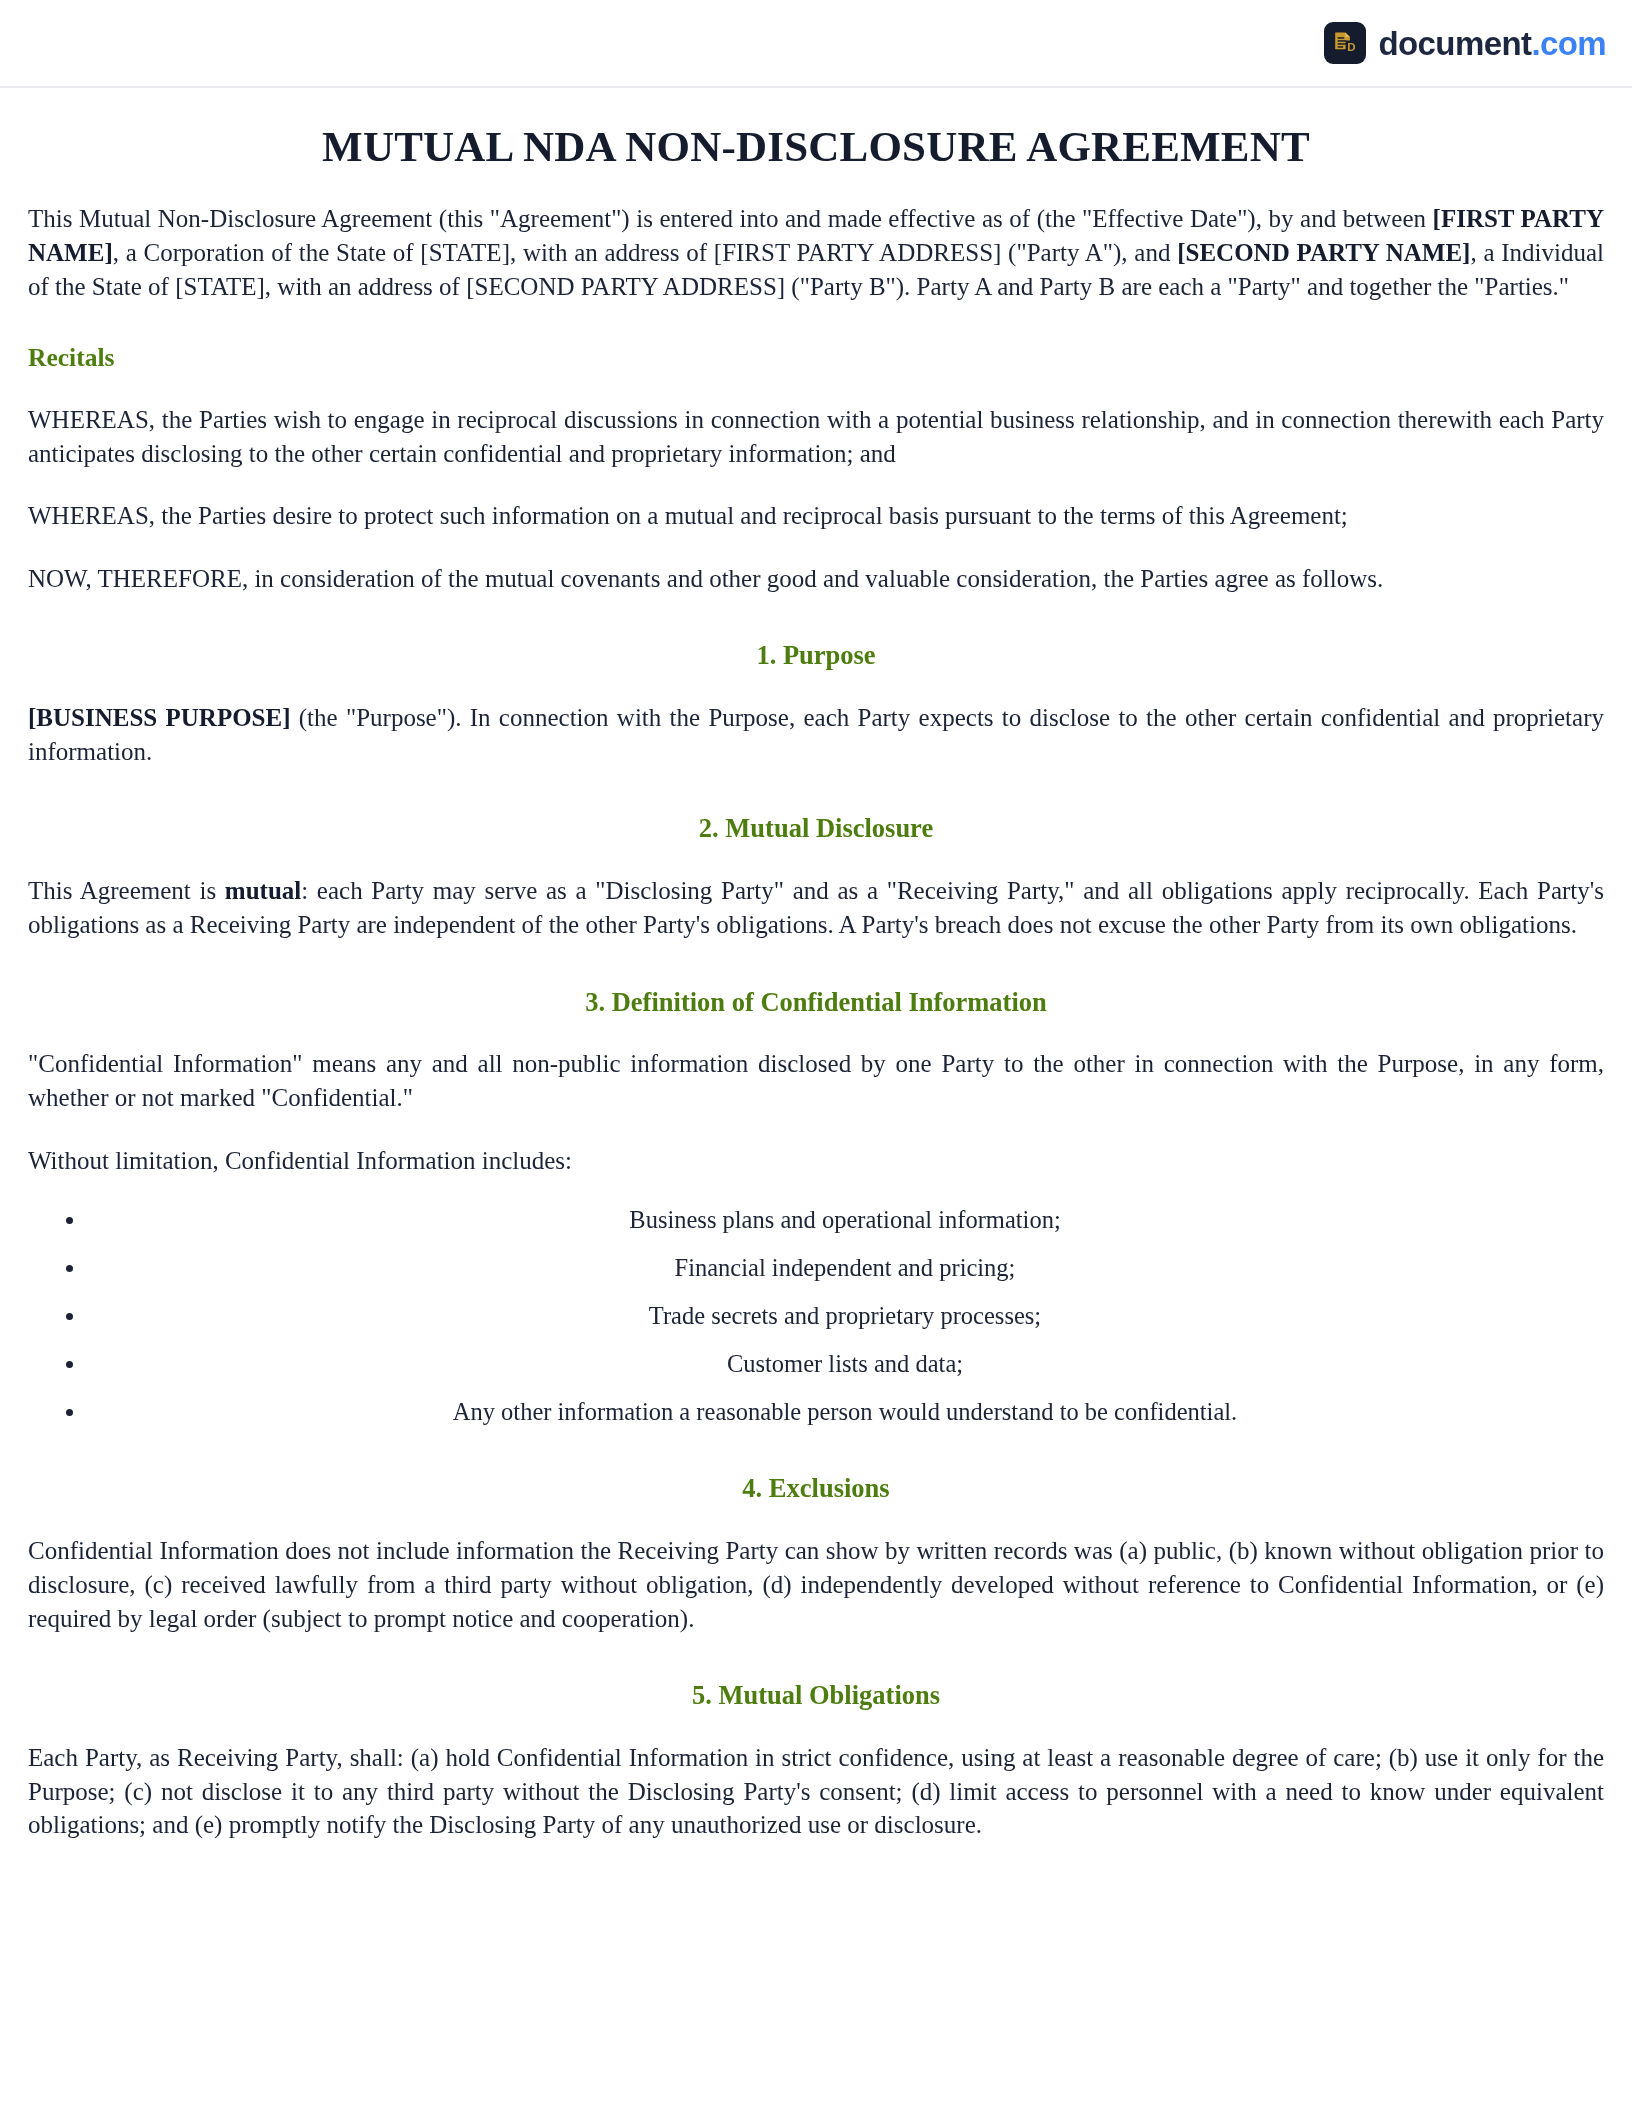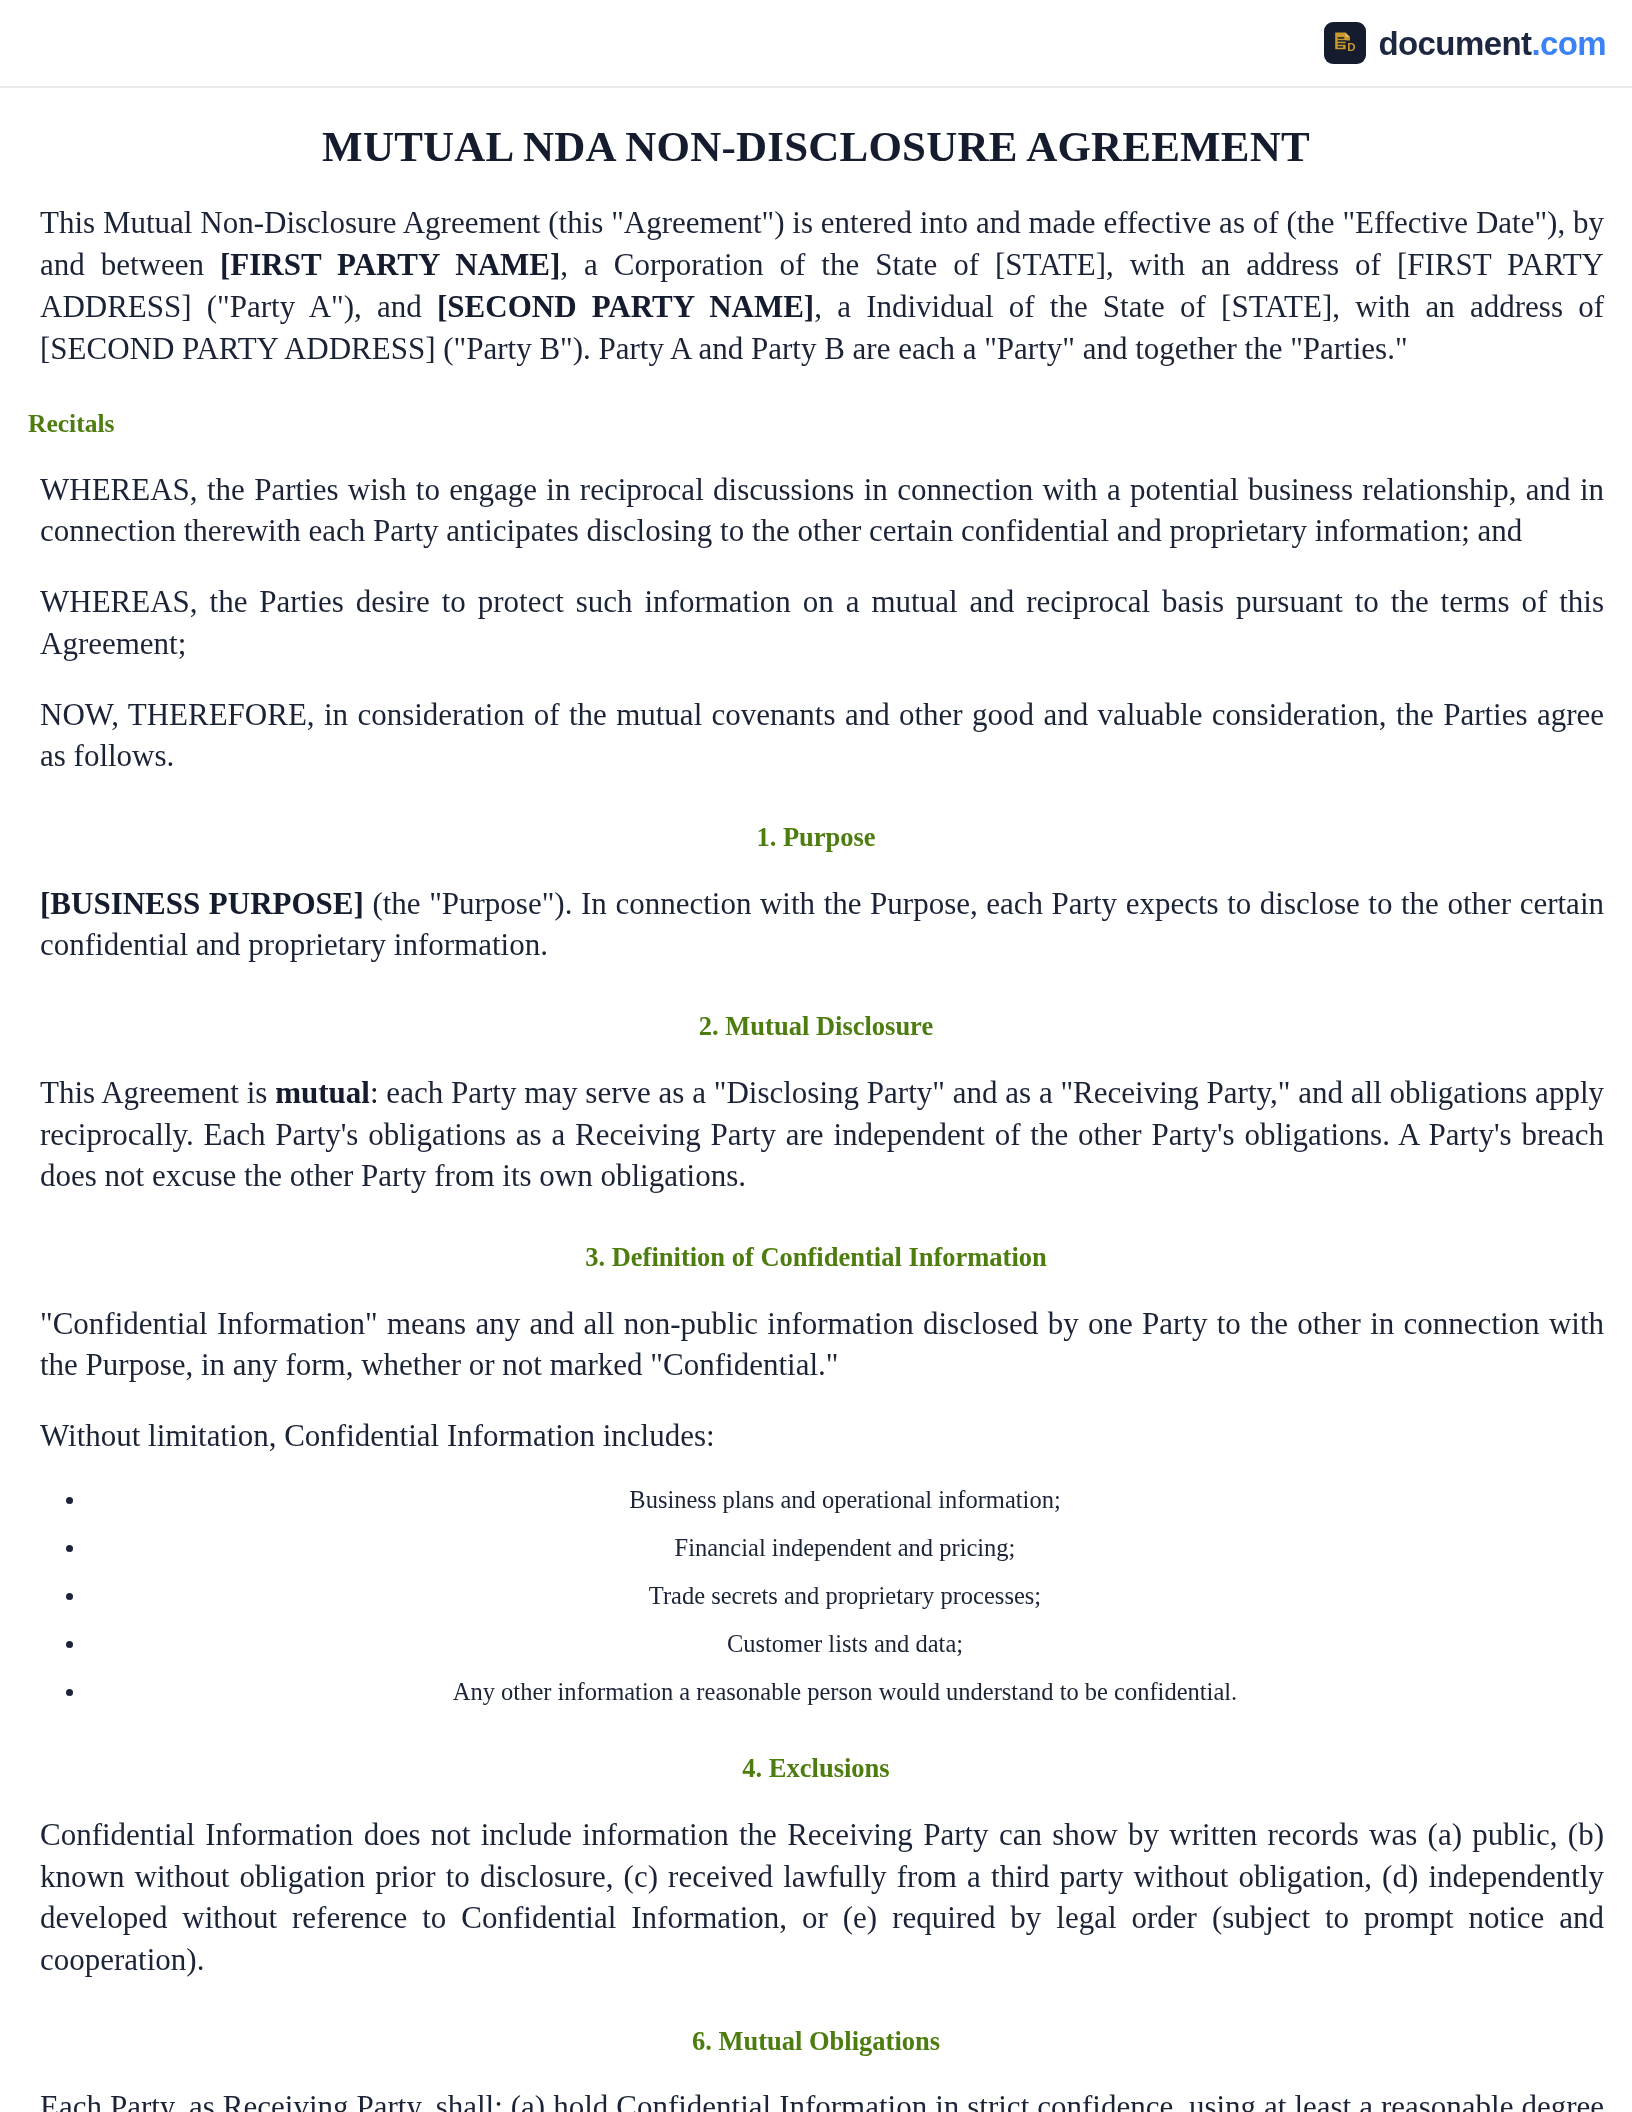--- a/index.html
+++ b/index.html
@@ -63,24 +63,24 @@
     text-align: center;
     font-size: 43px;
     font-weight: 700;
     letter-spacing: 0.2px;
     color: #141c2e;
     margin: 34px 0 0 0;
     line-height: 1.15;
   }
 
   p.para {
-    font-size: 31px;
+    font-size: 25px;
     line-height: 1.345;
     text-align: justify;
-    margin: 31px 0 0 12px;
+    margin: 31px 0 0 0;
     color: #1b2336;
   }
   p.para.tight { margin-top: 29px; }
 
   h2.heading {
     font-size: 25.5px;
     font-weight: 700;
     color: #4d7c0f;
     margin: 40px 0 0 0;
     line-height: 1.2;
@@ -161,16 +161,16 @@
     <li>Business plans and operational information;</li>
     <li>Financial independent and pricing;</li>
     <li>Trade secrets and proprietary processes;</li>
     <li>Customer lists and data;</li>
     <li>Any other information a reasonable person would understand to be confidential.</li>
   </ul>
 
   <h2 class="heading sec">4. Exclusions</h2>
   <p class="para tight">Confidential Information does not include information the Receiving Party can show by written records was (a) public, (b) known without obligation prior to disclosure, (c) received lawfully from a third party without obligation, (d) independently developed without reference to Confidential Information, or (e) required by legal order (subject to prompt notice and cooperation).</p>
 
-  <h2 class="heading sec">6. Mutual Obligations</h2>
+  <h2 class="heading sec">5. Mutual Obligations</h2>
   <p class="para tight">Each Party, as Receiving Party, shall: (a) hold Confidential Information in strict confidence, using at least a reasonable degree of care; (b) use it only for the Purpose; (c) not disclose it to any third party without the Disclosing Party's consent; (d) limit access to personnel with a need to know under equivalent obligations; and (e) promptly notify the Disclosing Party of any unauthorized use or disclosure.</p>
 
 </div>
 
 </body></html>

